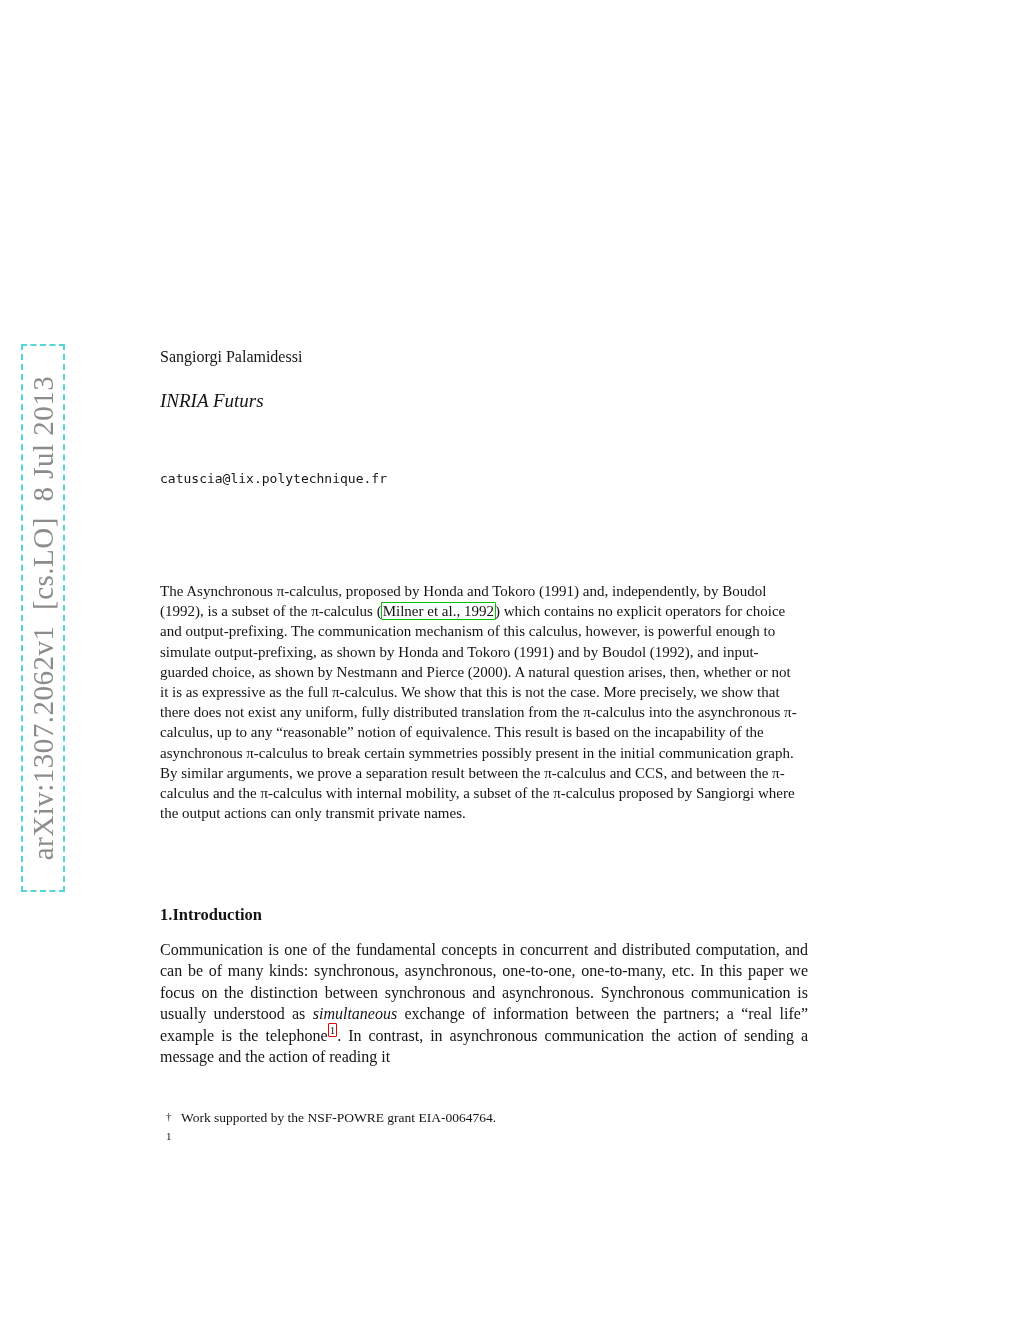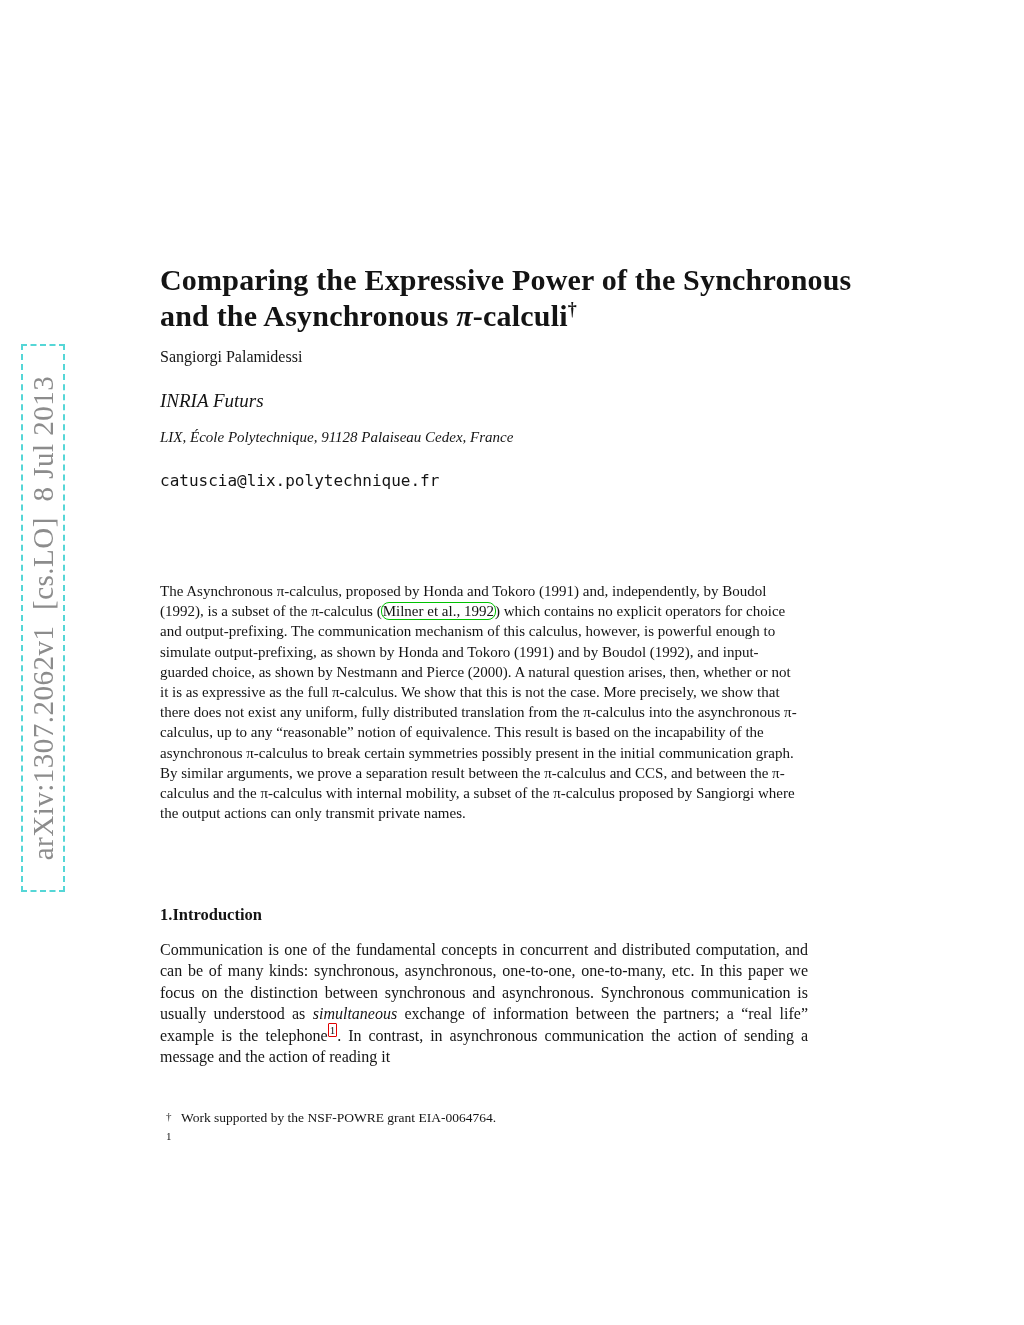--- a/index.html
+++ b/index.html
@@ -35,31 +35,31 @@
     font-size:30px;font-weight:bold;line-height:36px;
     letter-spacing:0.2px;
   }
   .paper-title .pi{font-style:italic;font-weight:bold;}
   .title-dagger{font-size:18px;vertical-align:super;line-height:0;font-weight:bold;}
 
   .author-name{position:absolute;left:160px;top:348px;font-size:16px;}
   .affiliation-1{position:absolute;left:160px;top:390px;font-size:19px;font-style:italic;}
   .affiliation-2{position:absolute;left:160px;top:429px;font-size:15px;font-style:italic;}
   .author-email{
-    position:absolute;left:160px;top:471px;font-size:16px;
+    position:absolute;left:160px;top:471px;font-size:13px;
     font-family:"DejaVu Sans Mono", monospace;
   }
 
   .abstract{
     position:absolute;left:160px;top:581px;width:640px;
     font-size:15px;line-height:20.2px;text-align:left;
   }
   .citation-link{
     border:1.5px solid var(--citation-box,#00c200);
-    border-radius:8px;padding:0 1px;margin:0 -1px;
+    border-radius:1px;padding:0 1px;margin:0 -1px;
   }
 
   .section-heading{
     position:absolute;left:160px;top:905px;
     font-size:16.5px;font-weight:bold;
   }
   .section-heading .section-title{}
 
   .intro-paragraph{
     position:absolute;left:160px;top:939px;width:648px;
@@ -84,25 +84,23 @@
 </head>
 <body>
 
 <div class="page">
 
   <div class="watermark-box">
     <div class="watermark-text">arXiv:1307.2062v1  [cs.LO]  8 Jul 2013</div>
   </div>
 
 
-  <h1 class="paper-title"><span>Comparing the Expressive Power of the Synchronous and the Asynchronous </span><span class="pi">π</span><span>-calculi</span><span class="title-dagger">†</span></h1>
 
   <div class="author-name">Sangiorgi Palamidessi</div>
   <div class="affiliation-1">INRIA Futurs</div>
-  <div class="affiliation-2">LIX, École Polytechnique, 91128 Palaiseau Cedex, France</div>
   <div class="author-email">catuscia@lix.polytechnique.fr</div>
 
   <div class="abstract"><span>The Asynchronous π-calculus, proposed by Honda and Tokoro (1991) and, independently, by Boudol (1992), is a subset of the π-calculus (</span><span class="citation-link">Milner et al., 1992</span><span>) which contains no explicit operators for choice and output-prefixing. The communication mechanism of this calculus, however, is powerful enough to simulate output-prefixing, as shown by Honda and Tokoro (1991) and by Boudol (1992), and input-guarded choice, as shown by Nestmann and Pierce (2000). A natural question arises, then, whether or not it is as expressive as the full π-calculus. We show that this is not the case. More precisely, we show that there does not exist any uniform, fully distributed translation from the π-calculus into the asynchronous π-calculus, up to any “reasonable” notion of equivalence. This result is based on the incapability of the asynchronous π-calculus to break certain symmetries possibly present in the initial communication graph. By similar arguments, we prove a separation result between the π-calculus and CCS, and between the π-calculus and the π-calculus with internal mobility, a subset of the π-calculus proposed by Sangiorgi where the output actions can only transmit private names.</span></div>
 
   <div class="section-heading"><span class="section-number">1.</span><span class="section-title">Introduction</span></div>
 
   <div class="intro-paragraph"><span>Communication is one of the fundamental concepts in concurrent and distributed computation, and can be of many kinds: synchronous, asynchronous, one-to-one, one-to-many, etc. In this paper we focus on the distinction between synchronous and asynchronous. Synchronous communication is usually understood as </span><span class="italic-word">simultaneous</span><span> exchange of information between the partners; a “real life” example is the telephone</span><span class="footnote-ref">1</span><span>. In contrast, in asynchronous communication the action of sending a message and the action of reading it</span></div>
 
   <div class="footnotes">
     <div class="footnote-item">

